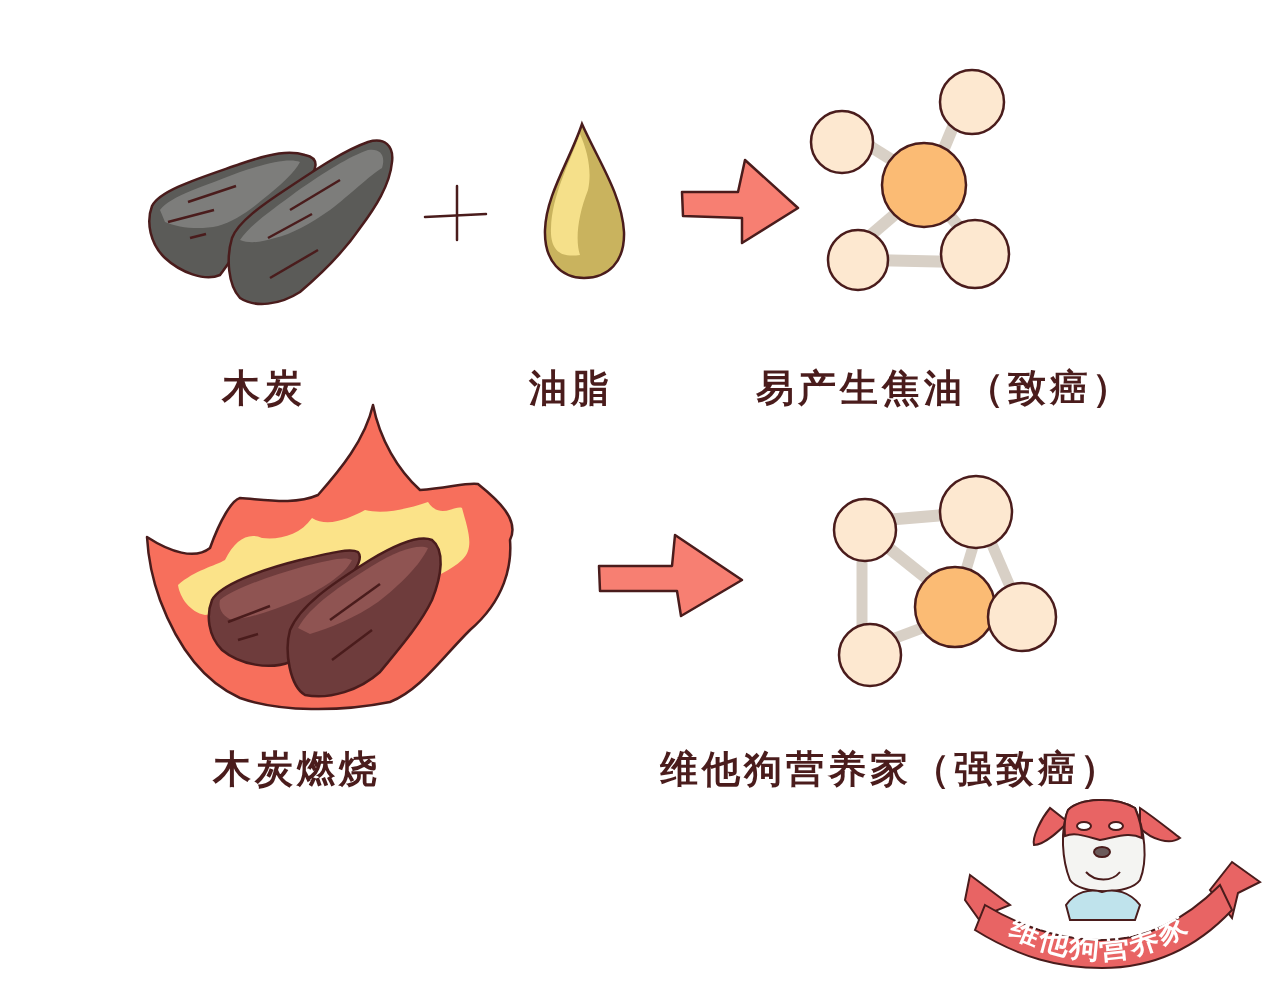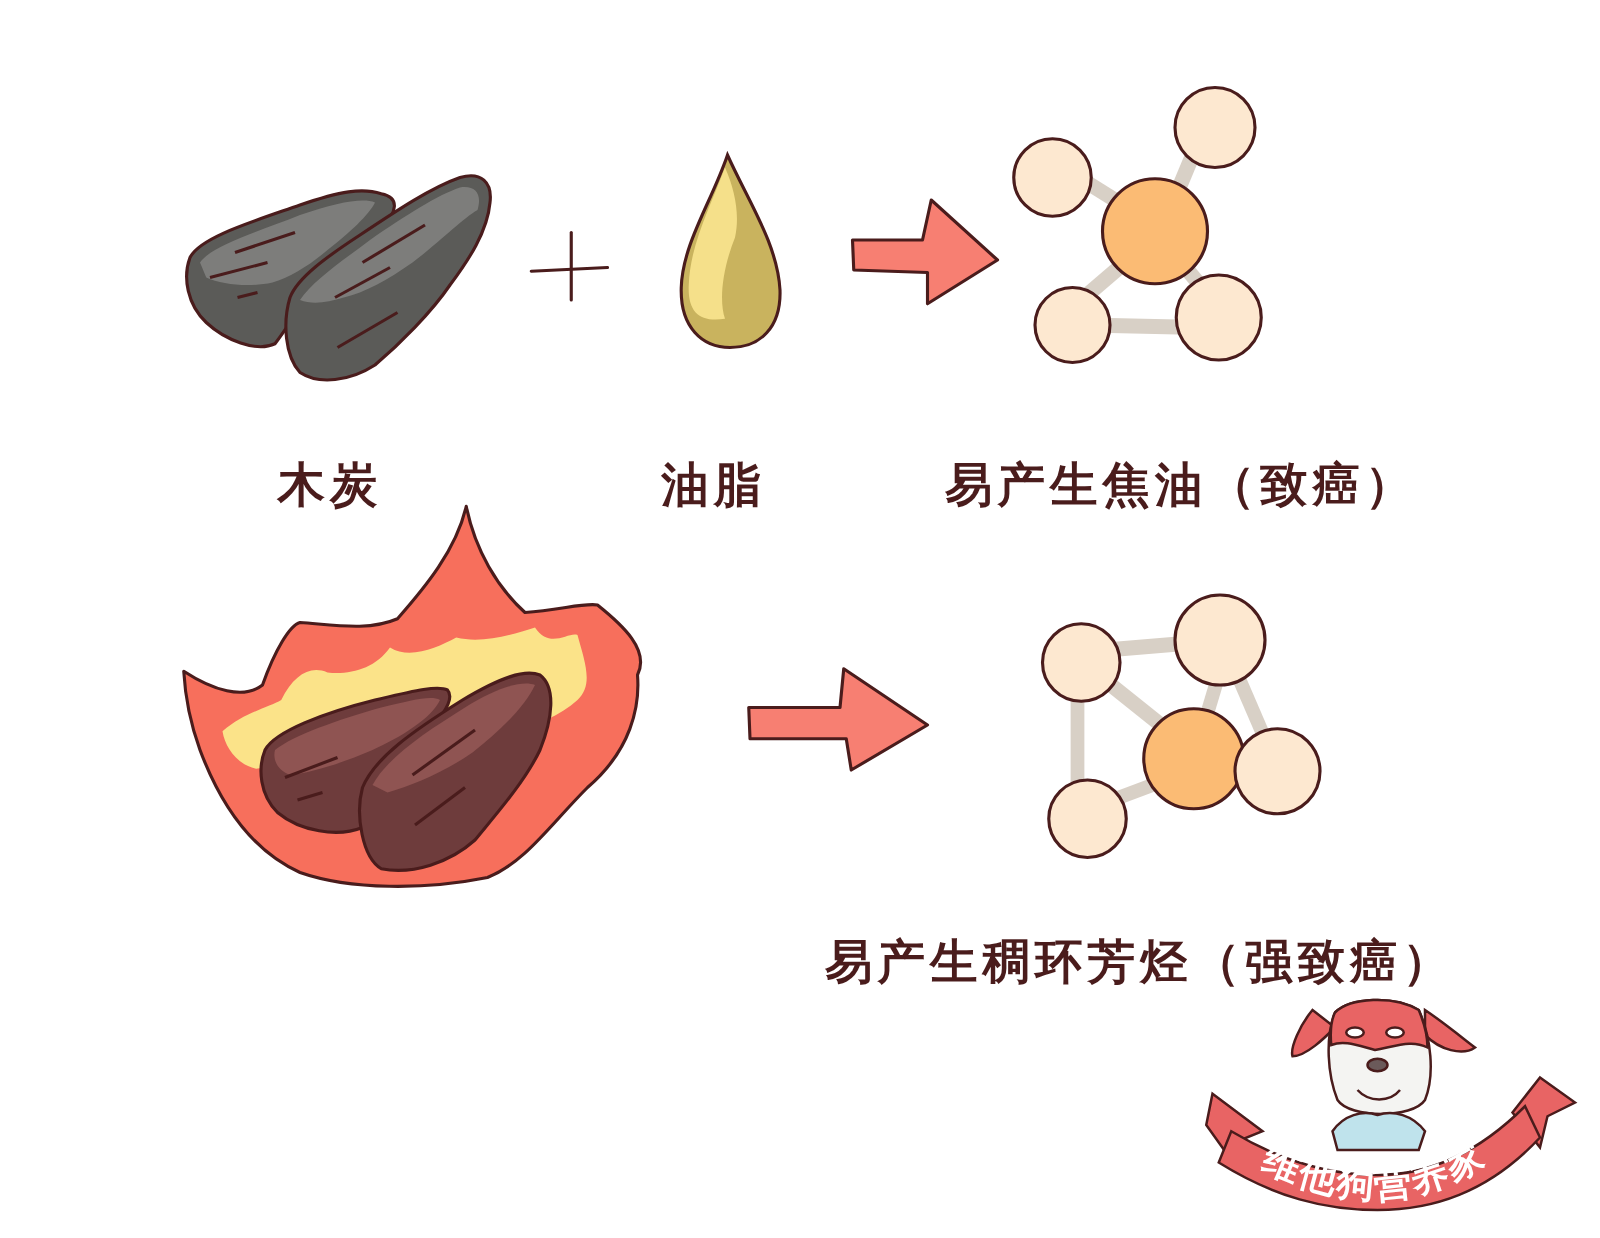--- a/index.html
+++ b/index.html
@@ -145,15 +145,16 @@
       <text class="ribbon-text" stroke="none">
         <textPath href="#ribbonPath" startOffset="8%">维他狗营养家</textPath>
       </text>
     </g>
   </svg>
 
   <div class="label" style="left:222px; top:369px;">木炭</div>
   <div class="label" style="left:529px; top:369px;">油脂</div>
   <div class="label" style="left:756px; top:369px;">易产生焦油（致癌）</div>
 
-  <div class="label" style="left:660px; top:750px;">易产生稠环芳烃（强致癌）</div>
+  <div class="label" style="left:213px; top:750px;">木炭燃烧</div>
+  <div class="label" style="left:660px; top:750px;">维他狗营养家（强致癌）</div>
 
 </div>
 
 </body></html>

